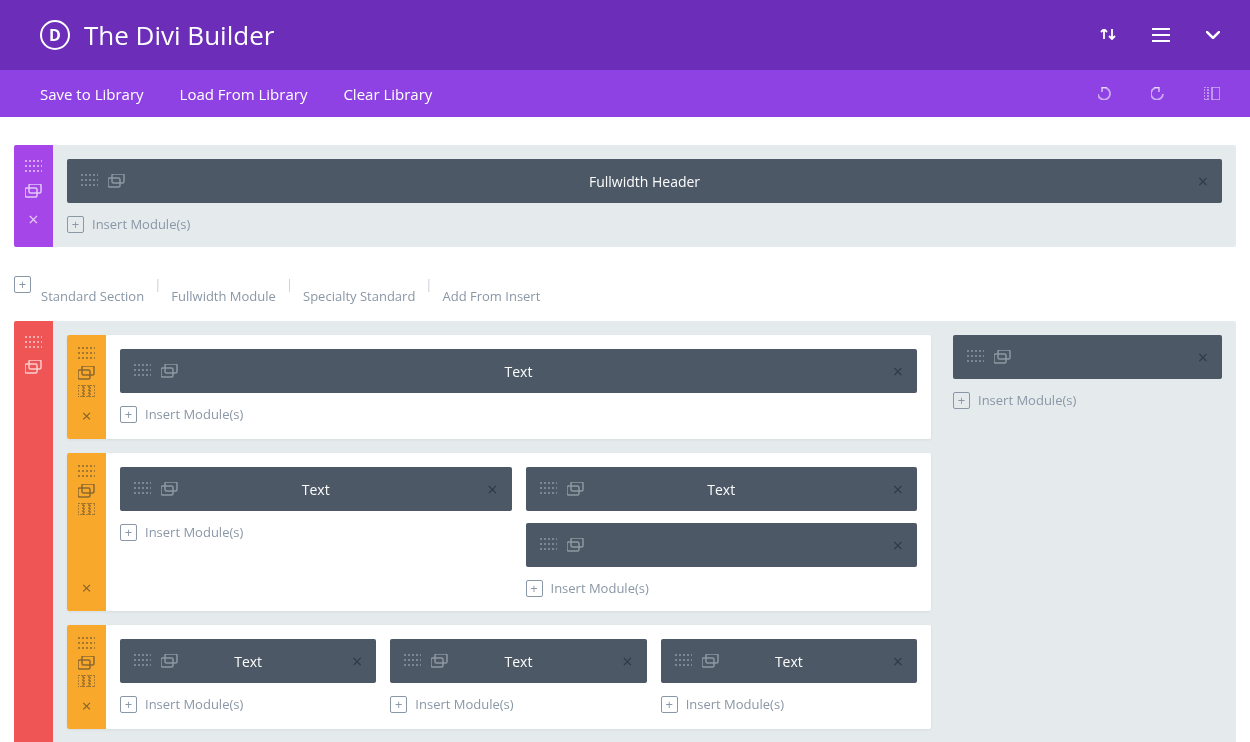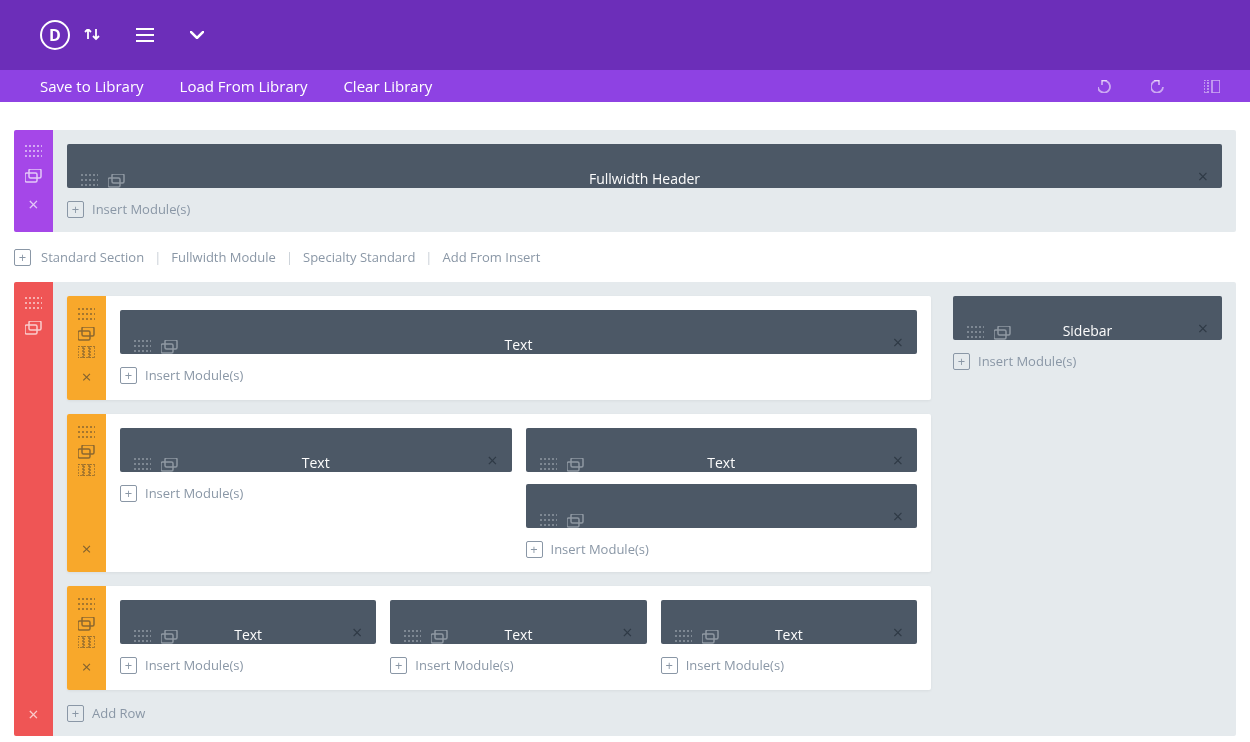--- a/index.html
+++ b/index.html
@@ -4,51 +4,51 @@
 <style>
   * { box-sizing: border-box; margin: 0; padding: 0; }
   body { font-family: 'Open Sans', -apple-system, BlinkMacSystemFont, sans-serif; background: #fff; font-size: 14px; color: #4c5866; }
 
   .header-main { background: #6c2eb9; height: 70px; display: flex; align-items: center; padding: 0 30px 0 40px; color: #fff; }
   .logo-circle { width: 30px; height: 30px; border: 2.5px solid #fff; border-radius: 50%; display: flex; align-items: center; justify-content: center; font-weight: 700; font-size: 16px; margin-right: 14px; }
   .header-title { font-size: 26px; font-weight: 400; flex: 1; }
   .header-icons { display: flex; gap: 36px; align-items: center; }
   .hdr-icon { color: #fff; cursor: pointer; }
 
-  .toolbar { background: #8e42e3; height: 32px; display: flex; align-items: center; padding: 0 30px 0 40px; color: #fff; }
+  .toolbar { background: #8e42e3; height: 47px; display: flex; align-items: center; padding: 0 30px 0 40px; color: #fff; }
   .toolbar-link { color: #fff; font-size: 15px; margin-right: 36px; cursor: pointer; }
   .toolbar-right { margin-left: auto; display: flex; gap: 40px; }
   .tb-icon { color: rgba(255,255,255,0.55); cursor: pointer; }
 
   .canvas { padding: 28px 14px 14px 14px; }
 
   
   .section { display: flex; margin-bottom: 6px; border-radius: 2px; }
   .section-handle { width: 39px; display: flex; flex-direction: column; align-items: center; padding-top: 12px; gap: 8px; border-radius: 2px 0 0 2px; }
   .section-body { flex: 1; background: #e5eaed; padding: 14px; border-radius: 0 2px 2px 0; }
   .purple .section-handle { background: #a547e8; }
   .red    .section-handle { background: #ef5555; }
 
   .handle-icon { width: 17px; height: 17px; display: flex; align-items: center; justify-content: center; color: #fff; opacity: .7; }
   .handle-x { font-size: 18px; color: #fff; opacity: .7; cursor: pointer; }
 
   
-  .module-bar { background: #4c5866; color: #fcfcfc; height: 44px; border-radius: 2px; display: flex; align-items: flex-end; position: relative; padding: 0 14px; margin-bottom: 12px; gap: 40px; }
+  .module-bar { background: #4c5866; color: #fcfcfc; height: 44px; border-radius: 2px; display: flex; align-items: center; position: relative; padding: 13px 14px; margin-bottom: 12px; gap: 40px; }
   .module-bar .mb-icons { display: flex; gap: 10px; }
   .module-bar .mb-label { position: absolute; left: 0; right: 0; text-align: center; font-size: 14px; }
   .module-bar .mb-x { margin-left: auto; font-size: 18px; color: #2f3a46; cursor: pointer; font-weight: 400; }
 
   .insert { display: flex; align-items: center; gap: 8px; color: #8a97a6; font-size: 13px; cursor: pointer; }
   .plus-box { width: 17px; height: 17px; border: 1.5px solid #8a97a6; border-radius: 2px; display: flex; align-items: center; justify-content: center; font-size: 13px; line-height: 1; }
 
   
   .add-bar { display: flex; align-items: center; gap: 10px; padding: 10px 0 16px 0; color: #8a97a6; font-size: 13px; }
   .add-bar .plus-box { border-color: #8a97a6; }
   .sep { color: #c8cfd6; }
-  .add-link { cursor: pointer; }
+  .add-link { cursor: pointer; margin-top: 24px; }
 
   
   .columns-wrap { display: flex; gap: 22px; }
   .col-main { flex: 1 1 0; }
   .col-side { width: 269px; }
 
   .row { background: #fff; border-radius: 2px; display: flex; margin-bottom: 14px; box-shadow: 0 1px 3px rgba(0,0,0,.06); }
   .row-handle { width: 39px; background: #f8a82b; display: flex; flex-direction: column; align-items: center; padding: 12px 0; gap: 7px; border-radius: 2px 0 0 2px; }
   .row-handle .handle-x { color: #333; opacity: .6; font-size: 17px; margin-top: auto; }
   .row-body { flex: 1; padding: 14px; }
@@ -107,20 +107,21 @@
       </g>
     <g id="i-toggle">
         <rect x="0" y="0" width="4" height="13" fill="none" stroke="currentColor" stroke-width="1.6" stroke-dasharray="2 1"></rect>
         <rect x="8" y="0" width="8" height="13" fill="none" stroke="currentColor" stroke-width="1.6"></rect>
       </g>
   </defs>
 </svg>
 
 <div class="header-main">
   <div class="logo-circle">D</div>
+  <div class="header-title">The Divi Builder</div>
   <div class="header-icons">
     <span class="hdr-icon">
         <svg width="16" height="12">
           <use href="#i-arrows"></use>
         </svg>
       </span>
     <span class="hdr-icon">
         <svg width="18" height="14">
           <use href="#i-menu"></use>
         </svg>
@@ -457,21 +458,20 @@
                   <svg width="17" height="12" style="color:#c6cdd4">
                     <use href="#i-lines"></use>
                   </svg>
                 </span>
                 <span class="mb-ico">
                   <svg width="17" height="14" style="color:#c6cdd4">
                     <use href="#i-dup"></use>
                   </svg>
                 </span>
               </span>
-            <span class="mb-label">Sidebar</span>
             <span class="mb-x">×</span>
           </div>
           <div class="insert">
               <span class="plus-box">+</span>
               <span>Insert Module(s)</span>
             </div>
         </div>
       </div>
     </div>
   </div>

